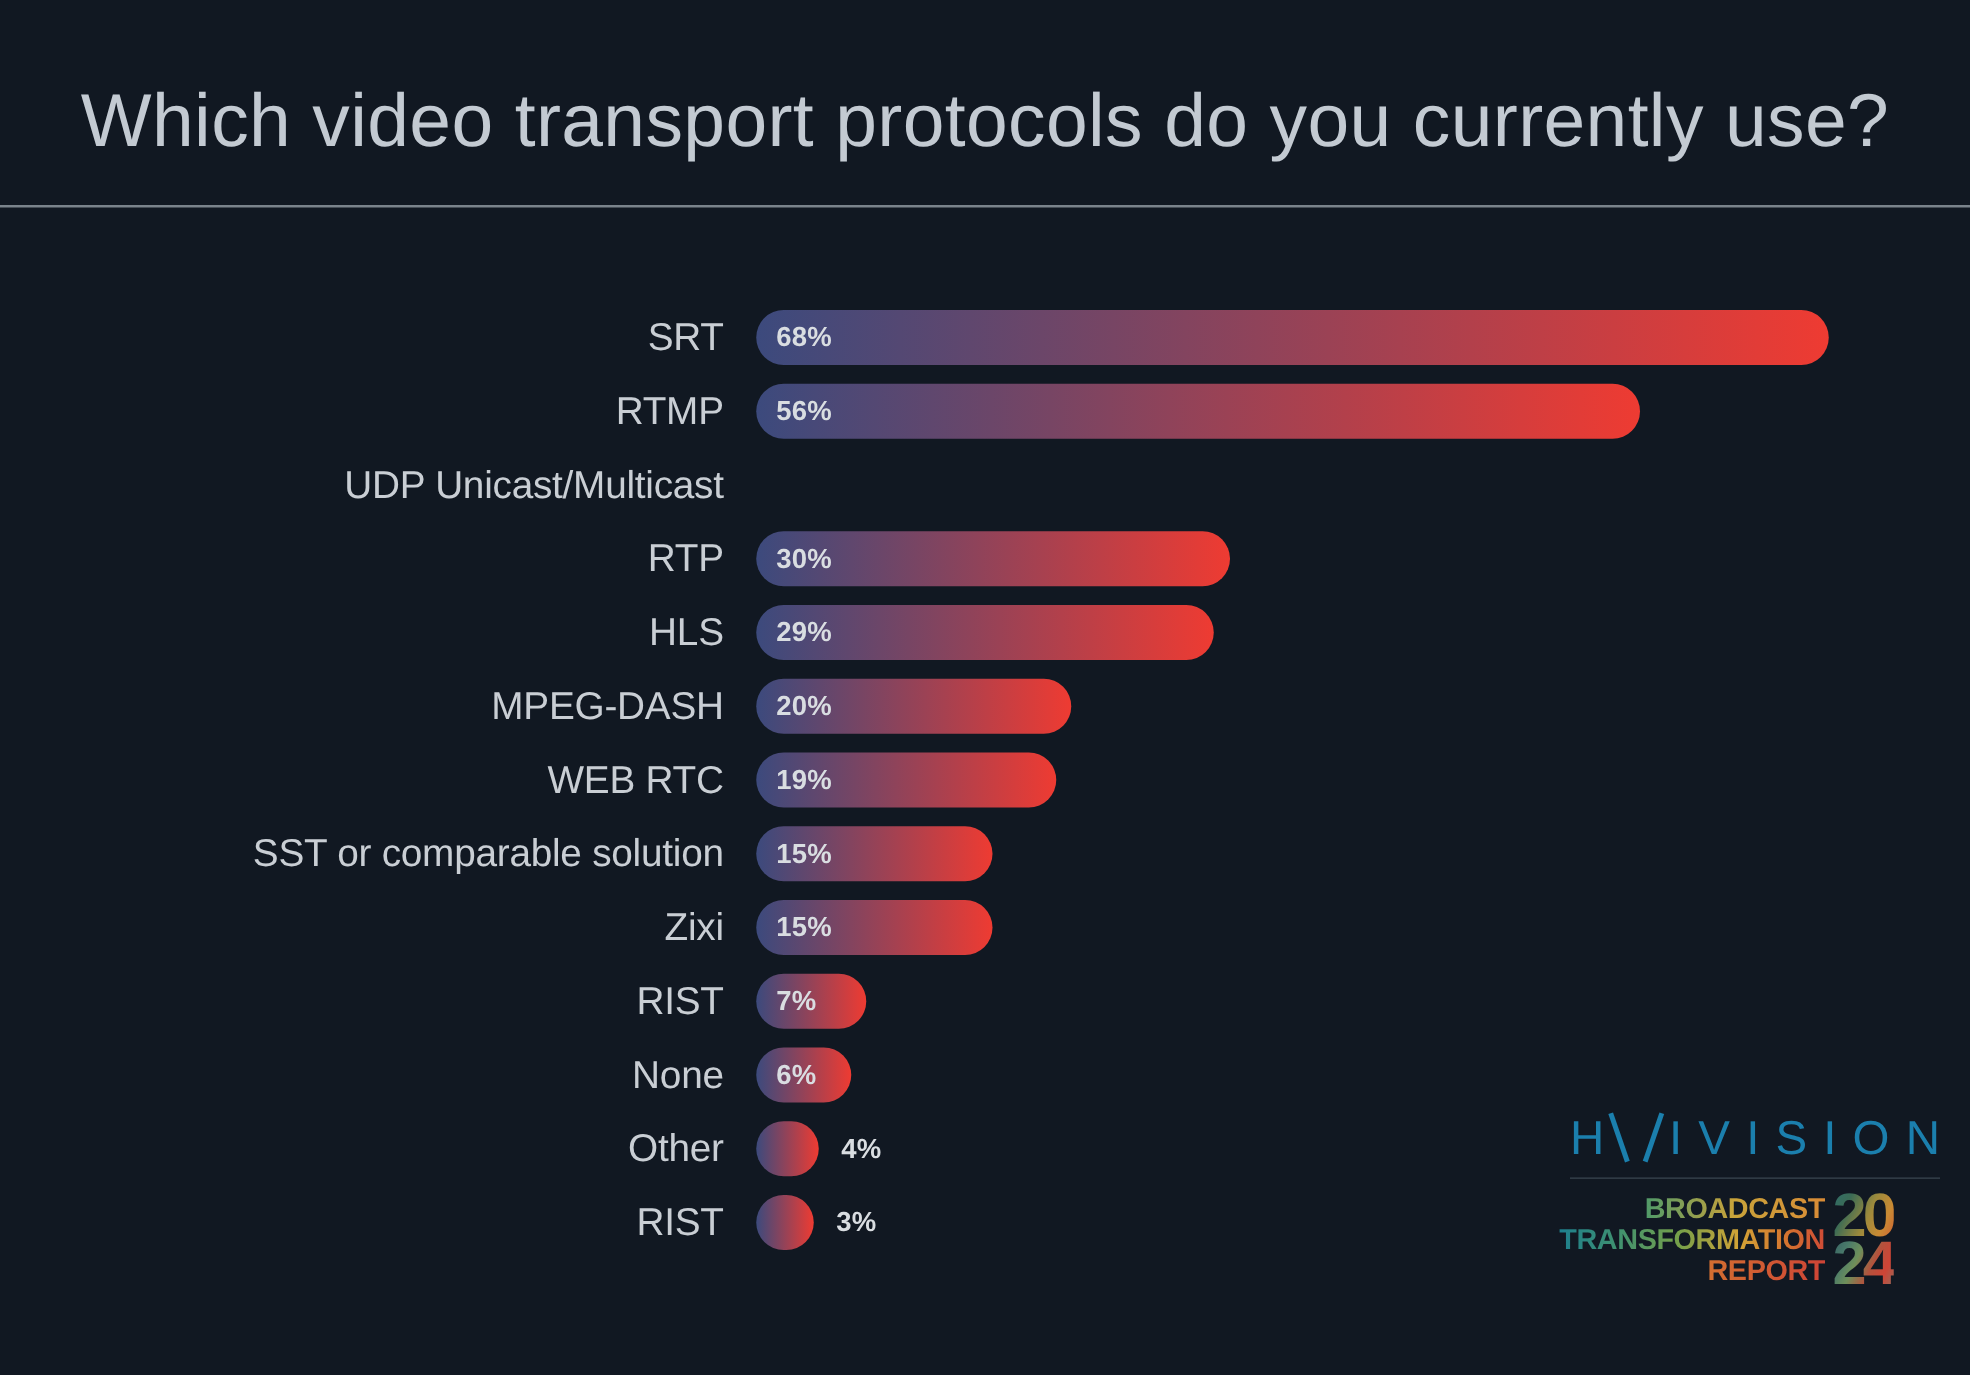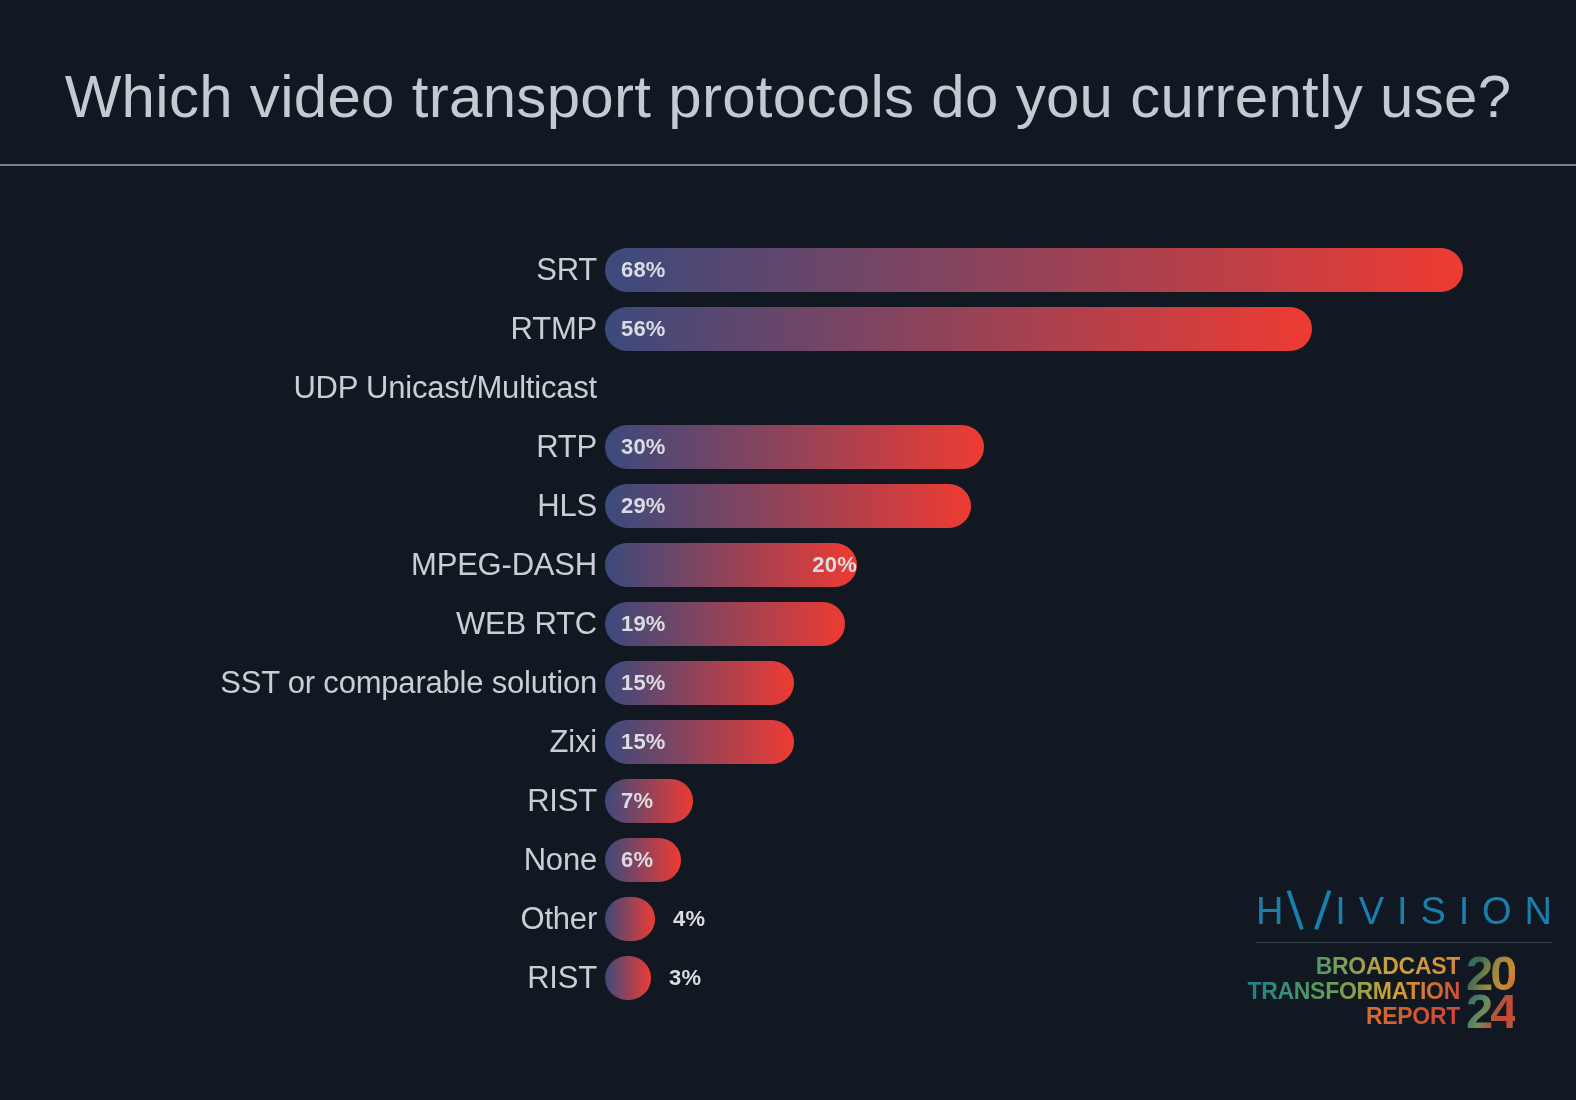--- a/index.html
+++ b/index.html
@@ -61,21 +61,21 @@
   }
   .row {
     position: relative;
     height: 59px;
     display: flex;
     align-items: center;
   }
   .cat-label {
     width: 605px;
     text-align: right;
-    padding-right: 8px;
+    padding-right: 26px;
     box-sizing: border-box;
     font-size: 31px;
     font-weight: 400;
     color: #c9ced4;
     white-space: nowrap;
     letter-spacing: -0.2px;
   }
   .bar-area {
     position: relative;
     flex: 1;
@@ -245,21 +245,21 @@
         <div class="cat-label">HLS</div>
         <div class="bar-area">
           <div class="bar" style="width: 366px; background-image: linear-gradient(90deg, rgb(60, 74, 125) 0%, rgb(238, 59, 50) 100%);">
             <span class="bar-value">29%</span>
           </div>
         </div>
       </div>
       <div class="row">
         <div class="cat-label">MPEG-DASH</div>
         <div class="bar-area">
-          <div class="bar" style="width: 252px; background-image: linear-gradient(90deg, rgb(60, 74, 125) 0%, rgb(238, 59, 50) 100%); justify-content: flex-end;">
+          <div class="bar" style="width: 252px; background-image: linear-gradient(90deg, rgb(60, 74, 125) 0%, rgb(238, 59, 50) 100%);">
             <span class="bar-value">20%</span>
           </div>
         </div>
       </div>
       <div class="row">
         <div class="cat-label">WEB RTC</div>
         <div class="bar-area">
           <div class="bar" style="width: 240px; background-image: linear-gradient(90deg, rgb(60, 74, 125) 0%, rgb(238, 59, 50) 100%);">
             <span class="bar-value">19%</span>
           </div>

